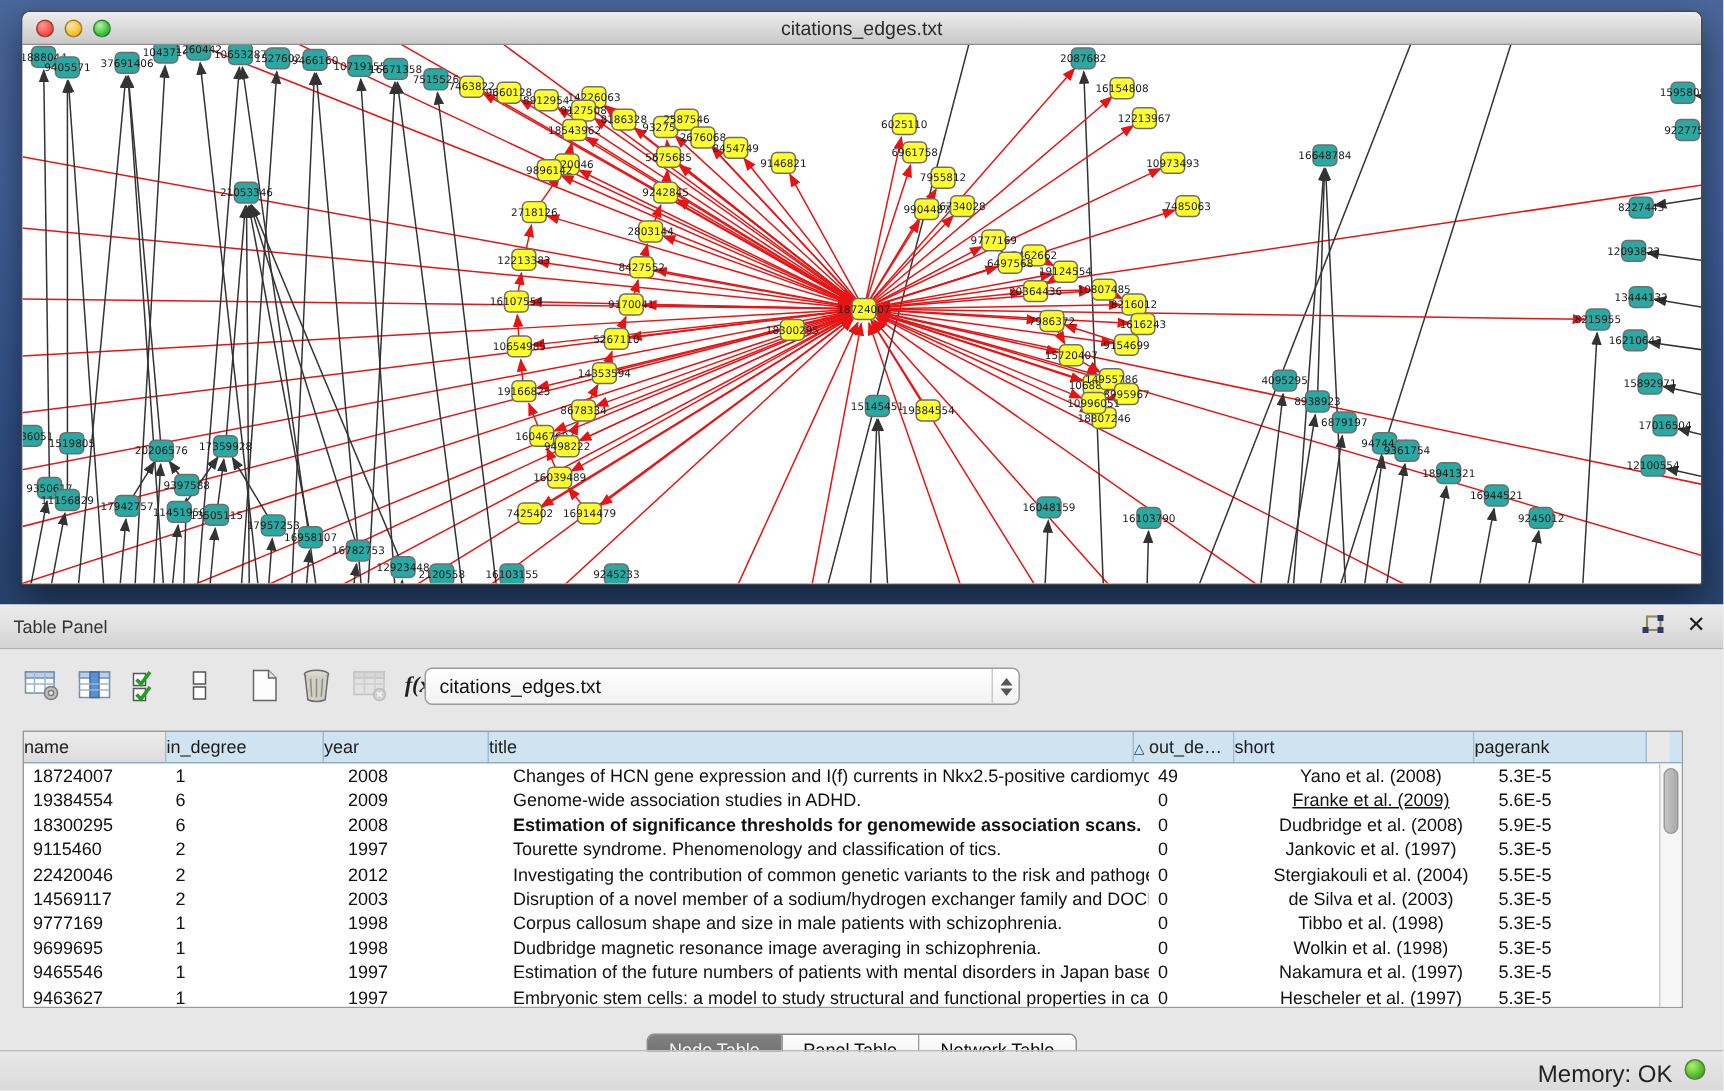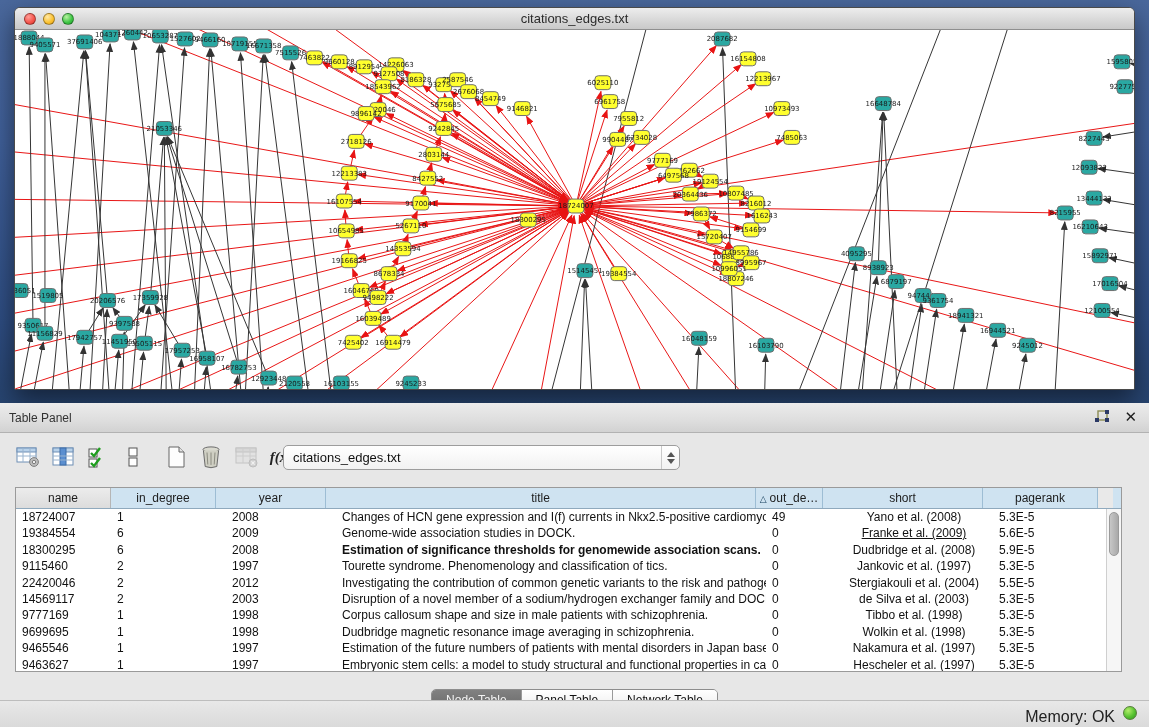--- a/index.html
+++ b/index.html
@@ -48,21 +48,21 @@
   .combo-text { flex:1; padding-left:9px; font-size:13px; color:#111; white-space:nowrap; overflow:hidden; }
   .combo-arrows { width:18px; height:100%; border-left:1px solid #c9c9c9; display:flex; flex-direction:column;
     align-items:center; justify-content:center; gap:2px; }
   .arr-up { width:0;height:0;border-left:4px solid transparent;border-right:4px solid transparent;border-bottom:5px solid #555; }
   .arr-dn { width:0;height:0;border-left:4px solid transparent;border-right:4px solid transparent;border-top:5px solid #555; }
 
   
   .table-wrap { position:absolute; left:15px; top:54px; width:1107px; height:185px;
     border:1px solid #9a9a9a; background:#fff; display:flex; flex-direction:column; }
   .thead { display:flex; height:21px; background:#cfe3f1; border-bottom:1px solid #8fa9bd; flex:none; }
-  .th { font-size:12px; color:#1c1c1c; text-align:center; line-height:20px; border-right:1px solid #9dbdd4;
+  .th { font-size:12px; color:#1c1c1c; line-height:20px; border-right:1px solid #9dbdd4;
     white-space:nowrap; overflow:hidden; background:#cfe3f1; }
   .th.gray { background:linear-gradient(180deg,#ececec,#dcdcdc); border-right:1px solid #b5b5b5; }
   .th .sortglyph { font-size:9px; color:#17405e; margin-right:3px; }
   .th.corner { background:#e9e9e9; border-right:none; }
   .tbody { flex:1; overflow:hidden; position:relative; }
   .tr { display:flex; height:16.4px; background:#fff; }
   .td { font-size:12px; color:#111; line-height:16px; padding:0 4px 0 6px; white-space:nowrap; overflow:hidden; }
   .td.center { text-align:center; }
   .vscroll { position:absolute; right:0; top:0; width:15px; height:164px; background:#f6f6f6; border-left:1px solid #cfcfcf; }
   .vthumb { position:absolute; left:2px; top:3px; width:10px; height:44px; border-radius:6px;
@@ -860,21 +860,21 @@
             <span class="td" style="width: 110px;">2008</span>
             <span class="td" style="width: 430px;">Changes of HCN gene expression and I(f) currents in Nkx2.5-positive cardiomyoc…</span>
             <span class="td" style="width: 67px;">49</span>
             <span class="td center" style="width: 160px;">Yano et al. (2008)</span>
             <span class="td" style="width: 115px;">5.3E-5</span>
           </div>
           <div class="tr">
             <span class="td" style="width: 95px;">19384554</span>
             <span class="td" style="width: 115px;">6</span>
             <span class="td" style="width: 110px;">2009</span>
-            <span class="td" style="width: 430px;">Genome-wide association studies in DOCK.</span>
+            <span class="td" style="width: 430px;">Genome-wide association studies in ADHD.</span>
             <span class="td" style="width: 67px;">0</span>
             <span class="td center" style="width: 160px; text-decoration: underline;">Franke et al. (2009)</span>
             <span class="td" style="width: 115px;">5.6E-5</span>
           </div>
           <div class="tr">
             <span class="td" style="width: 95px;">18300295</span>
             <span class="td" style="width: 115px;">6</span>
             <span class="td" style="width: 110px;">2008</span>
             <span class="td" style="width: 430px; font-weight: bold;">Estimation of significance thresholds for genomewide association scans.</span>
             <span class="td" style="width: 67px;">0</span>

